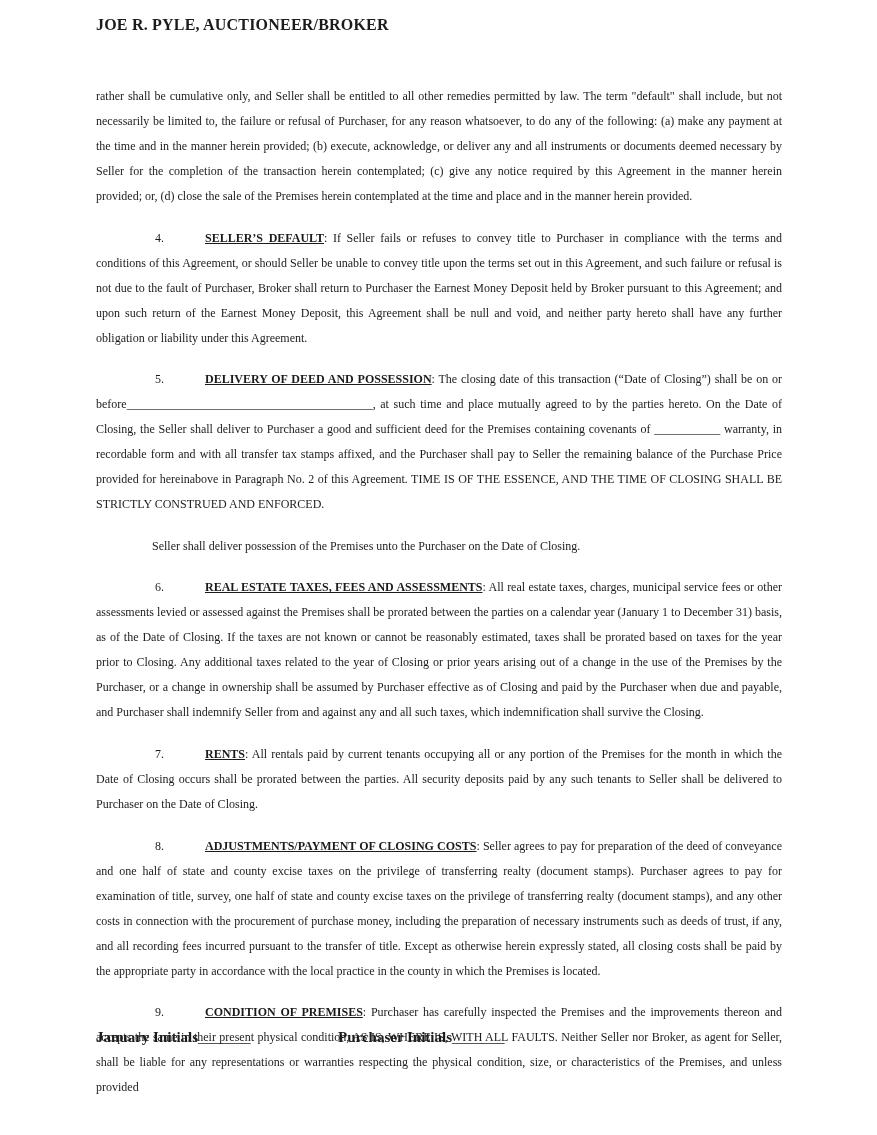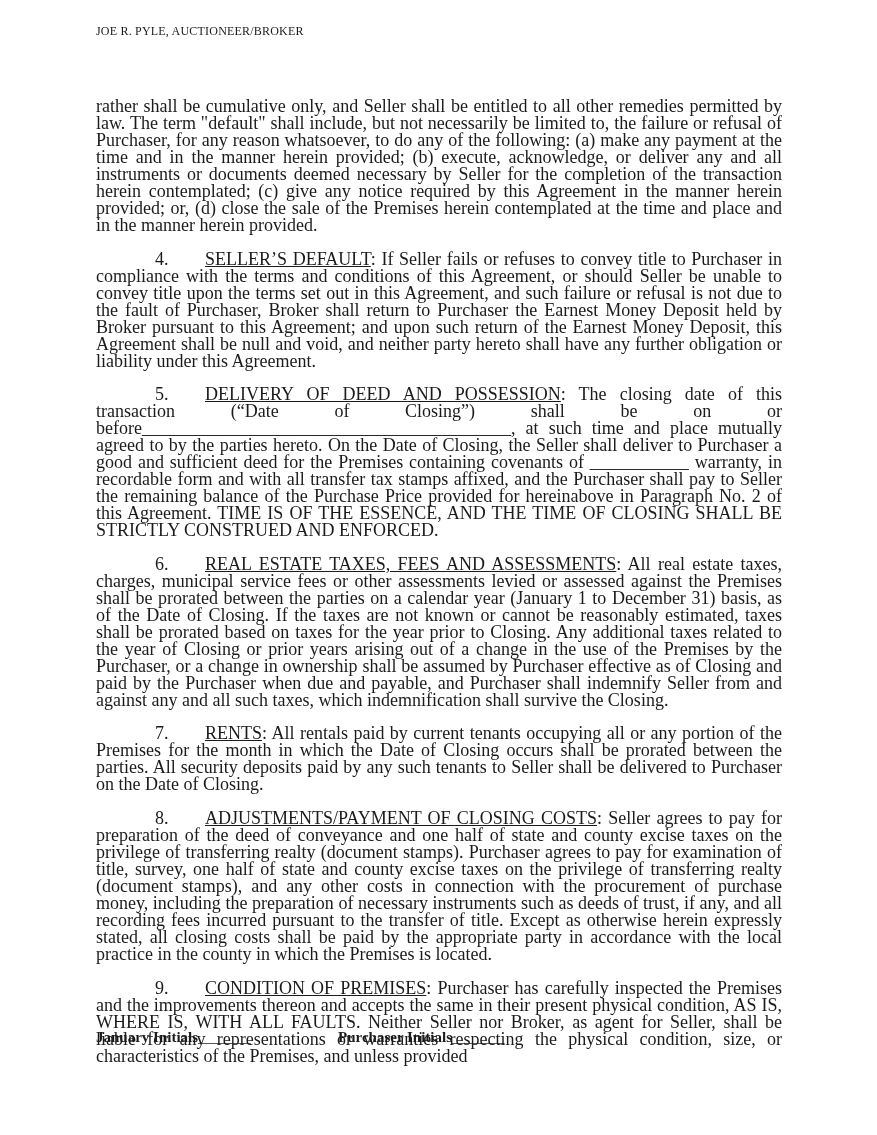--- a/index.html
+++ b/index.html
@@ -8,39 +8,39 @@
     width: 877px;
     height: 1135px;
     background: #ffffff;
     color: #1b1b1b;
     font-family: "Liberation Serif", "DejaVu Serif", serif;
     overflow: hidden;
   }
   .header-title {
     position: absolute;
     left: 96px;
-    top: 24px;
-    font-size: 12px;
-    font-weight: normal;
+    top: 16px;
+    font-size: 16px;
+    font-weight: bold;
     letter-spacing: 0.2px;
     white-space: nowrap;
   }
   .content {
     position: absolute;
     left: 96px;
-    top: 98px;
+    top: 84px;
     width: 686px;
-    font-size: 18px;
-    line-height: 17px;
+    font-size: 12px;
+    line-height: 25px;
     text-align: justify;
   }
   .content p { margin: 0 0 16.6px 0; }
   .tab-indent { display: inline-block; width: 59px; }
   .p-num { display: inline-block; width: 50px; }
-  .clause-heading { text-decoration: underline; }
+  .clause-heading { text-decoration: underline; font-weight: bold; }
   .indent-first { text-indent: 56px; }
   .blank { letter-spacing: 0; white-space: nowrap; }
   .footer-item {
     position: absolute;
     top: 1029px;
     font-size: 15px;
     font-weight: bold;
     white-space: nowrap;
   }
   .footer-seller { left: 96px; }
@@ -55,20 +55,21 @@
   <div class="header-title">JOE R. PYLE, AUCTIONEER/BROKER</div>
 
   <div class="content">
 
     <p><span>rather shall be cumulative only, and Seller shall be entitled to all other remedies permitted by law. The term "default" shall include, but not necessarily be limited to, the failure or refusal of Purchaser, for any reason whatsoever, to do any of the following: (a) make any payment at the time and in the manner herein provided; (b) execute, acknowledge, or deliver any and all instruments or documents deemed necessary by Seller for the completion of the transaction herein contemplated; (c) give any notice required by this Agreement in the manner herein provided; or, (d) close the sale of the Premises herein contemplated at the time and place and in the manner herein provided.</span></p>
 
     <p><span class="tab-indent"></span><span class="p-num">4.</span><span class="clause-heading">SELLER’S DEFAULT</span><span>: If Seller fails or refuses to convey title to Purchaser in compliance with the terms and conditions of this Agreement, or should Seller be unable to convey title upon the terms set out in this Agreement, and such failure or refusal is not due to the fault of Purchaser, Broker shall return to Purchaser the Earnest Money Deposit held by Broker pursuant to this Agreement; and upon such return of the Earnest Money Deposit, this Agreement shall be null and void, and neither party hereto shall have any further obligation or liability under this Agreement.</span></p>
 
     <p><span class="tab-indent"></span><span class="p-num">5.</span><span class="clause-heading">DELIVERY OF DEED AND POSSESSION</span><span>: The closing date of this transaction (“Date of Closing”) shall be on or before</span><span class="blank">_________________________________________</span><span>, at such time and place mutually agreed to by the parties hereto. On the Date of Closing, the Seller shall deliver to Purchaser a good and sufficient deed for the Premises containing covenants of </span><span class="blank">___________</span><span> warranty, in recordable form and with all transfer tax stamps affixed, and the Purchaser shall pay to Seller the remaining balance of the Purchase Price provided for hereinabove in Paragraph No. 2 of this Agreement. TIME IS OF THE ESSENCE, AND THE TIME OF CLOSING SHALL BE STRICTLY CONSTRUED AND ENFORCED.</span></p>
 
+    <p class="indent-first"><span>Seller shall deliver possession of the Premises unto the Purchaser on the Date of Closing.</span></p>
 
     <p><span class="tab-indent"></span><span class="p-num">6.</span><span class="clause-heading">REAL ESTATE TAXES, FEES AND ASSESSMENTS</span><span>: All real estate taxes, charges, municipal service fees or other assessments levied or assessed against the Premises shall be prorated between the parties on a calendar year (January 1 to December 31) basis, as of the Date of Closing. If the taxes are not known or cannot be reasonably estimated, taxes shall be prorated based on taxes for the year prior to Closing. Any additional taxes related to the year of Closing or prior years arising out of a change in the use of the Premises by the Purchaser, or a change in ownership shall be assumed by Purchaser effective as of Closing and paid by the Purchaser when due and payable, and Purchaser shall indemnify Seller from and against any and all such taxes, which indemnification shall survive the Closing.</span></p>
 
     <p><span class="tab-indent"></span><span class="p-num">7.</span><span class="clause-heading">RENTS</span><span>: All rentals paid by current tenants occupying all or any portion of the Premises for the month in which the Date of Closing occurs shall be prorated between the parties. All security deposits paid by any such tenants to Seller shall be delivered to Purchaser on the Date of Closing.</span></p>
 
     <p><span class="tab-indent"></span><span class="p-num">8.</span><span class="clause-heading">ADJUSTMENTS/PAYMENT OF CLOSING COSTS</span><span>: Seller agrees to pay for preparation of the deed of conveyance and one half of state and county excise taxes on the privilege of transferring realty (document stamps). Purchaser agrees to pay for examination of title, survey, one half of state and county excise taxes on the privilege of transferring realty (document stamps), and any other costs in connection with the procurement of purchase money, including the preparation of necessary instruments such as deeds of trust, if any, and all recording fees incurred pursuant to the transfer of title. Except as otherwise herein expressly stated, all closing costs shall be paid by the appropriate party in accordance with the local practice in the county in which the Premises is located.</span></p>
 
     <p><span class="tab-indent"></span><span class="p-num">9.</span><span class="clause-heading">CONDITION OF PREMISES</span><span>: Purchaser has carefully inspected the Premises and the improvements thereon and accepts the same in their present physical condition, AS IS, WHERE IS, WITH ALL FAULTS. Neither Seller nor Broker, as agent for Seller, shall be liable for any representations or warranties respecting the physical condition, size, or characteristics of the Premises, and unless provided</span></p>
 
   </div>

